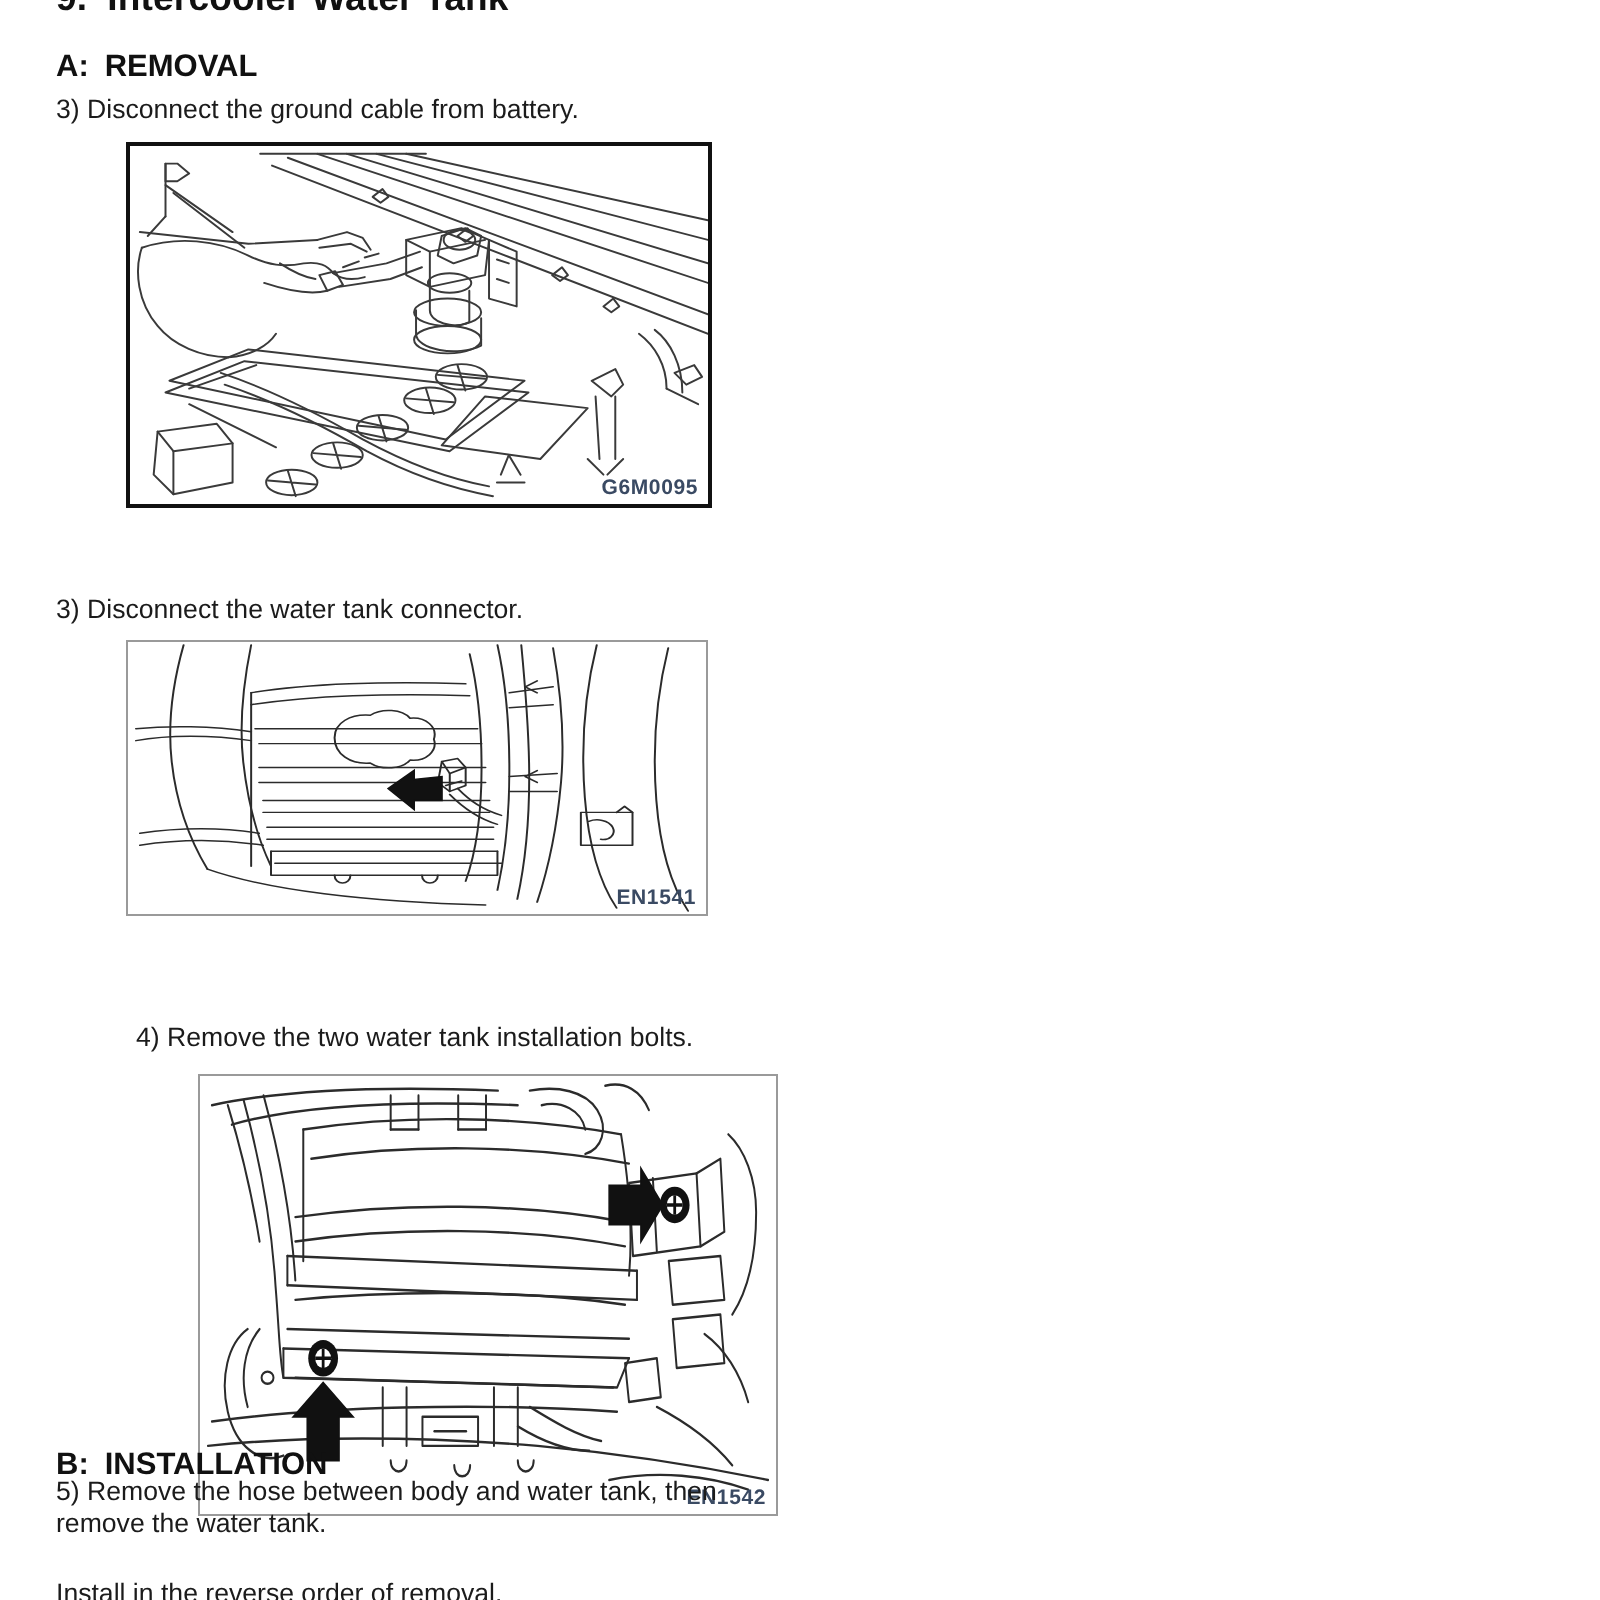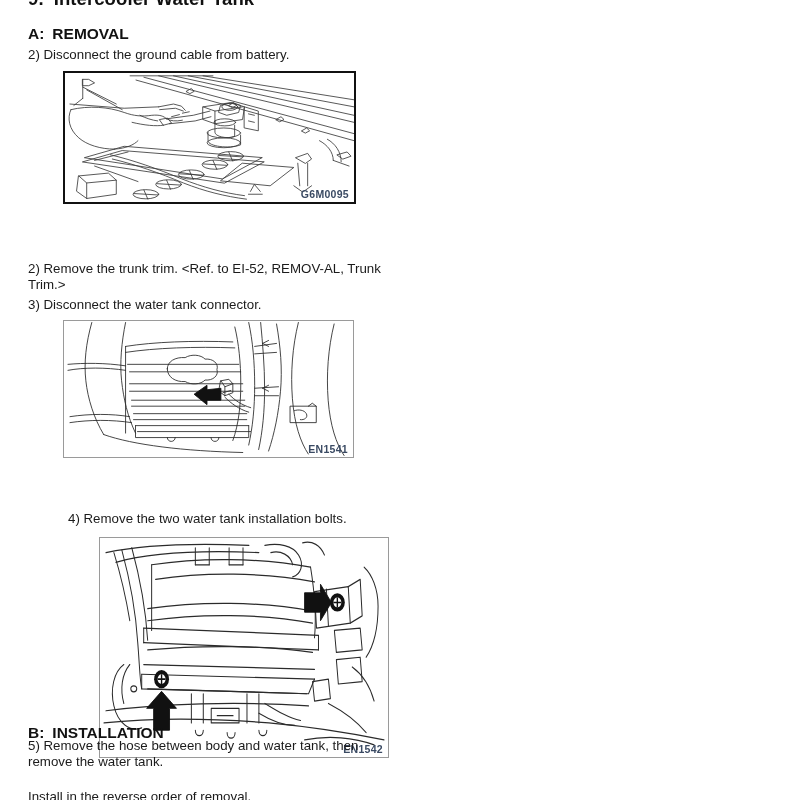--- a/index.html
+++ b/index.html
@@ -75,21 +75,21 @@
     font-weight: bold;
     letter-spacing: 0.3px;
     color: #3a4a63;
     font-family: "Liberation Sans", sans-serif;
   }
 
   
   #title-block     { position:absolute; left:28px; top:-11px; }
   #removal-head    { position:absolute; left:28px; top:25px; }
   #step1           { position:absolute; left:28px; top:47px; }
-  #fig1            { position:absolute; left:63px; top:71px; width:293px; height:133px; }
+  #fig1            { position:absolute; left:63px; top:71px; width:293px; height:183px; }
   #step2           { position:absolute; left:28px; top:261px; width:372px; }
   #step3           { position:absolute; left:28px; top:297px; }
   #fig2            { position:absolute; left:63px; top:320px; width:291px; height:138px; }
   #step4           { position:absolute; left:28px; top:511px;margin-left:40px; }
   #fig3            { position:absolute; left:63px; top:537px; width:290px; height:221px;margin-left:36px; }
   #step5           { position:absolute; left:28px; top:726px; width:372px;margin-top:12px; }
   #install-head    { position:absolute; left:28px; top:724px; }
   #install-text    { position:absolute; left:28px; top:789px; }
 </style>
 </head>
@@ -102,21 +102,21 @@
       <span class="num">9.</span><span>Intercooler Water Tank</span>
     </h1>
   </div>
 
   <div id="removal-head">
     <h2 class="sub-head">
       <span class="letter">A:</span><span>REMOVAL</span>
     </h2>
   </div>
 
-  <p class="step" id="step1">2) Disconnect the ground cable from battery.</p>
+  <p class="step" id="step1">3) Disconnect the ground cable from battery.</p>
 
   <div class="figure thick" id="fig1">
     <svg viewBox="0 0 293 183" preserveAspectRatio="none">
       <g fill="none" stroke="#3a3a3a" stroke-width="1" stroke-linejoin="round" stroke-linecap="round">
 
         <path d="M66 4 L150 4"></path>
         <path d="M72 10 L293 96"></path>
         <path d="M80 6 L293 86"></path>
         <path d="M95 4 L293 70"></path>
         <path d="M110 4 L293 60"></path>
@@ -200,21 +200,20 @@
         <path d="M266 94 C274 100 280 112 280 126"></path>
         <path d="M272 124 L288 132"></path>
         <path d="M276 116 L286 112 L290 118 L282 122 Z"></path>
         <path d="M188 168 L192 158 L198 168"></path>
         <path d="M186 172 L200 172"></path>
       </g>
     </svg>
     <span class="fig-id">G6M0095</span>
   </div>
 
-  <p class="step" id="step2">2) Remove the trunk trim. &lt;Ref. to EI-52, REMOV-AL, Trunk Trim.&gt;</p>
   <p class="step" id="step3">3) Disconnect the water tank connector.</p>
 
   <div class="figure thin" id="fig2">
     <svg viewBox="0 0 291 182" preserveAspectRatio="none">
       <g fill="none" stroke="#2b2b2b" stroke-width="1" stroke-linejoin="round" stroke-linecap="round">
 
         <path d="M28 2 C22 30 20 56 22 80 C24 104 30 130 40 152"></path>
         <path d="M62 2 C58 28 56 56 58 80 C60 104 64 128 72 150"></path>
         <path d="M4 58 C20 56 42 56 62 60"></path>
         <path d="M4 66 C20 62 42 62 62 66"></path>

